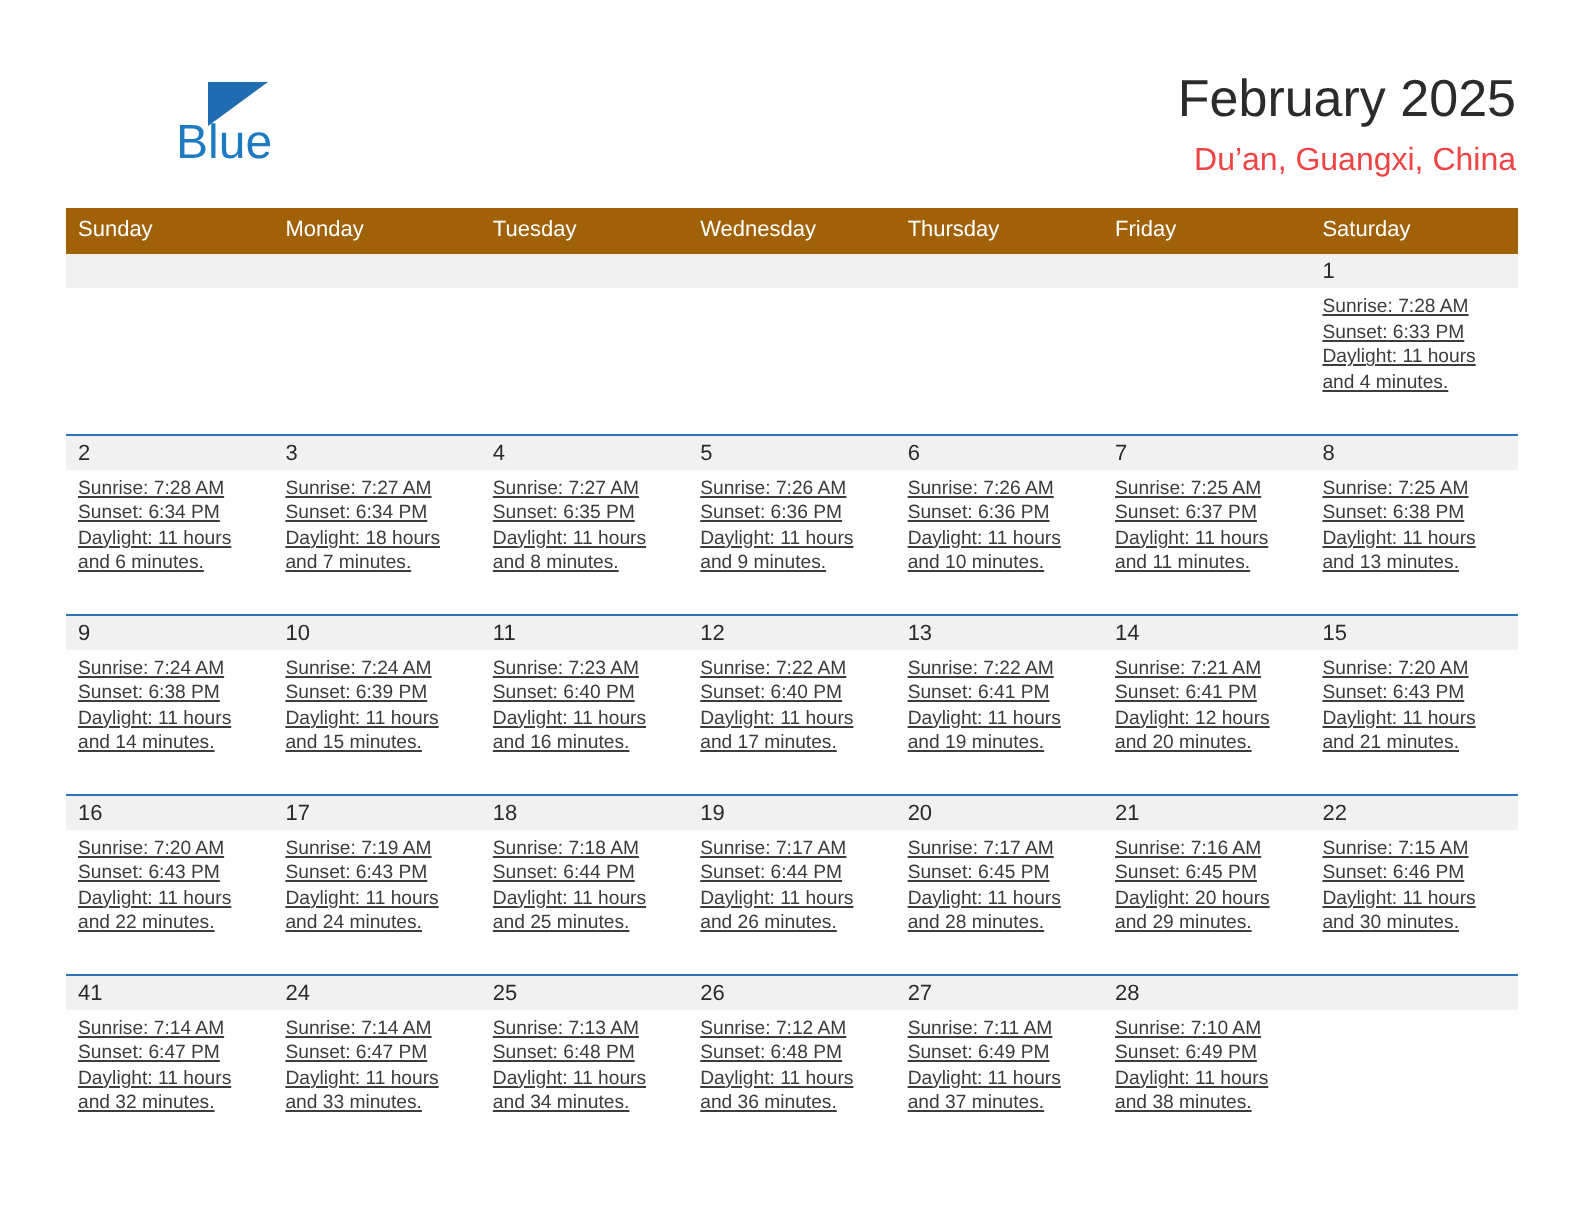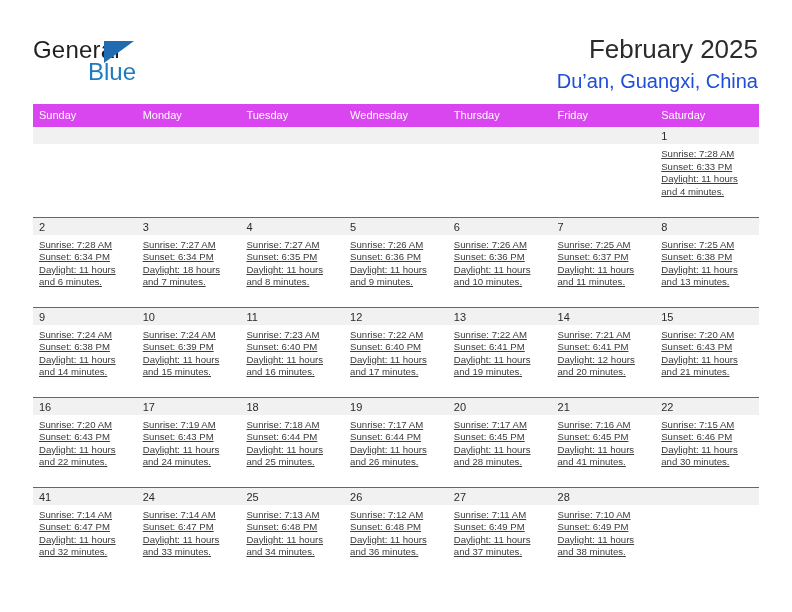--- a/index.html
+++ b/index.html
@@ -66,39 +66,39 @@
   }
   .cal-title {
     font-size: 26px;
     color: #2b2b2b;
     line-height: 30px;
     white-space: nowrap;
     margin-left: 32px;
   }
   .cal-subtitle {
     margin-top: 8px;
-    font-size: 20px;
-    color: #1d4ed8;
+    font-size: 16px;
+    color: #ef4444;
     line-height: 18px;
     white-space: nowrap;
   }
 
   
   .calendar {
     position: absolute;
     left: 33px;
     top: 104px;
     width: 726px;
     border-collapse: collapse;
     table-layout: fixed;
   }
   .calendar col { width: 103.71px; }
 
   .dow-row th {
-    background: #d946ef;
+    background: #a16207;
     color: #ffffff;
     font-size: 11px;
     font-weight: normal;
     text-align: left;
     padding: 5px 0 5px 6px;
     height: 20px;
     line-height: 13px;
     border: none;
   }
 
@@ -133,21 +133,20 @@
 
   td.blank .daynum { background: #f1f1f1; }
   td.blank .cell-body { visibility: hidden; }
 </style>
 </head>
 <body>
 
 <div class="page-header">
 
   <div class="brand">
-    <span class="brand-general">General</span>
     <span class="brand-triangle"></span>
     <span class="brand-blue">Blue</span>
   </div>
 
   <div class="title-block">
     <div class="cal-title">February 2025</div>
     <div class="cal-subtitle">Du’an, Guangxi, China</div>
   </div>
 
 </div>
@@ -367,21 +366,21 @@
           <div>Sunrise: 7:17 AM</div>
           <div>Sunset: 6:45 PM</div>
           <div class="dl">Daylight: 11 hours and 28 minutes.</div>
         </div>
       </td>
       <td>
         <div class="daynum">21</div>
         <div class="cell-body">
           <div>Sunrise: 7:16 AM</div>
           <div>Sunset: 6:45 PM</div>
-          <div class="dl">Daylight: 11 hours and 41 minutes.</div>
+          <div class="dl">Daylight: 20 hours and 29 minutes.</div>
         </div>
       </td>
       <td>
         <div class="daynum">22</div>
         <div class="cell-body">
           <div>Sunrise: 7:15 AM</div>
           <div>Sunset: 6:46 PM</div>
           <div class="dl">Daylight: 11 hours and 30 minutes.</div>
         </div>
       </td>

